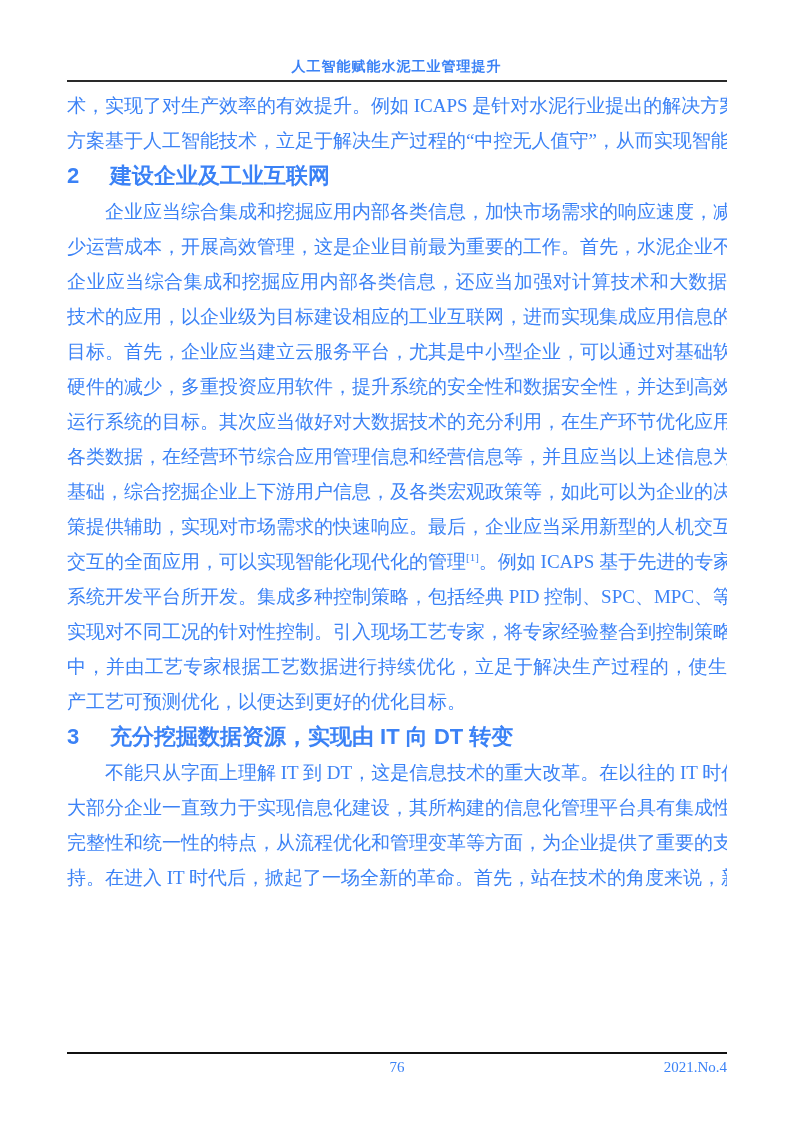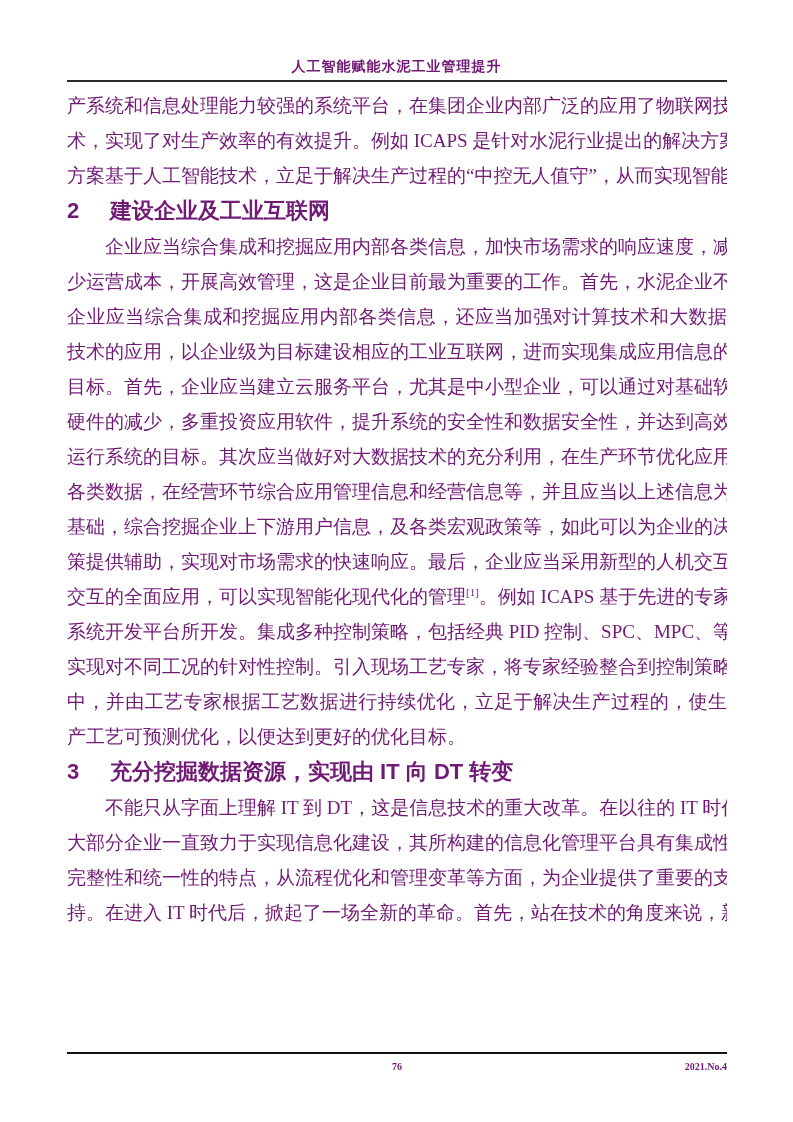--- a/index.html
+++ b/index.html
@@ -6,21 +6,21 @@
     margin: 0;
     padding: 0;
     background: #e9e9e9;
   }
   .page {
     position: relative;
     width: 793px;
     height: 1122px;
     margin: 0 auto;
     background: #ffffff;
-    color: #701a75;
+    color: #3b82f6;
     font-family: "Liberation Serif", "DejaVu Serif", serif;
     overflow: hidden;
   }
   .header {
     padding-top: 59px;
   }
   .header-title {
     text-align: center;
     font-size: 14px;
     font-weight: bold;
@@ -77,23 +77,22 @@
     position: absolute;
     left: 67px;
     top: 1052px;
     width: 660px;
     border-top: 2px solid #111;
     padding-top: 5px;
   }
   .footer-row {
     position: relative;
     height: 16px;
-    font-size: 10px;
+    font-size: 15px;
     line-height: 16px;
-    font-weight: bold;
   }
   .footer-pagenum {
     position: absolute;
     left: 0;
     right: 0;
     text-align: center;
   }
   .footer-issue {
     position: absolute;
     right: 0;
@@ -105,21 +104,20 @@
 
 <div class="page">
 
   <div class="header">
     <div class="header-title">人工智能赋能水泥工业管理提升</div>
     <div class="header-rule"></div>
   </div>
 
   <div class="content" id="content">
       <div class="para">
-        <div class="line">产系统和信息处理能力较强的系统平台，在集团企业内部广泛的应用了物联网技</div>
         <div class="line">术，实现了对生产效率的有效提升。例如 ICAPS 是针对水泥行业提出的解决方案。</div>
         <div class="line">方案基于人工智能技术，立足于解决生产过程的“中控无人值守”，从而实现智能</div>
       </div>
       <div class="heading"><span class="h-num">2</span><span>建设企业及工业互联网</span></div>
       <div class="para">
         <div class="line firstline">企业应当综合集成和挖掘应用内部各类信息，加快市场需求的响应速度，减</div>
         <div class="line">少运营成本，开展高效管理，这是企业目前最为重要的工作。首先，水泥企业不</div>
         <div class="line">企业应当综合集成和挖掘应用内部各类信息，还应当加强对计算技术和大数据</div>
         <div class="line">技术的应用，以企业级为目标建设相应的工业互联网，进而实现集成应用信息的</div>
         <div class="line">目标。首先，企业应当建立云服务平台，尤其是中小型企业，可以通过对基础软</div>

